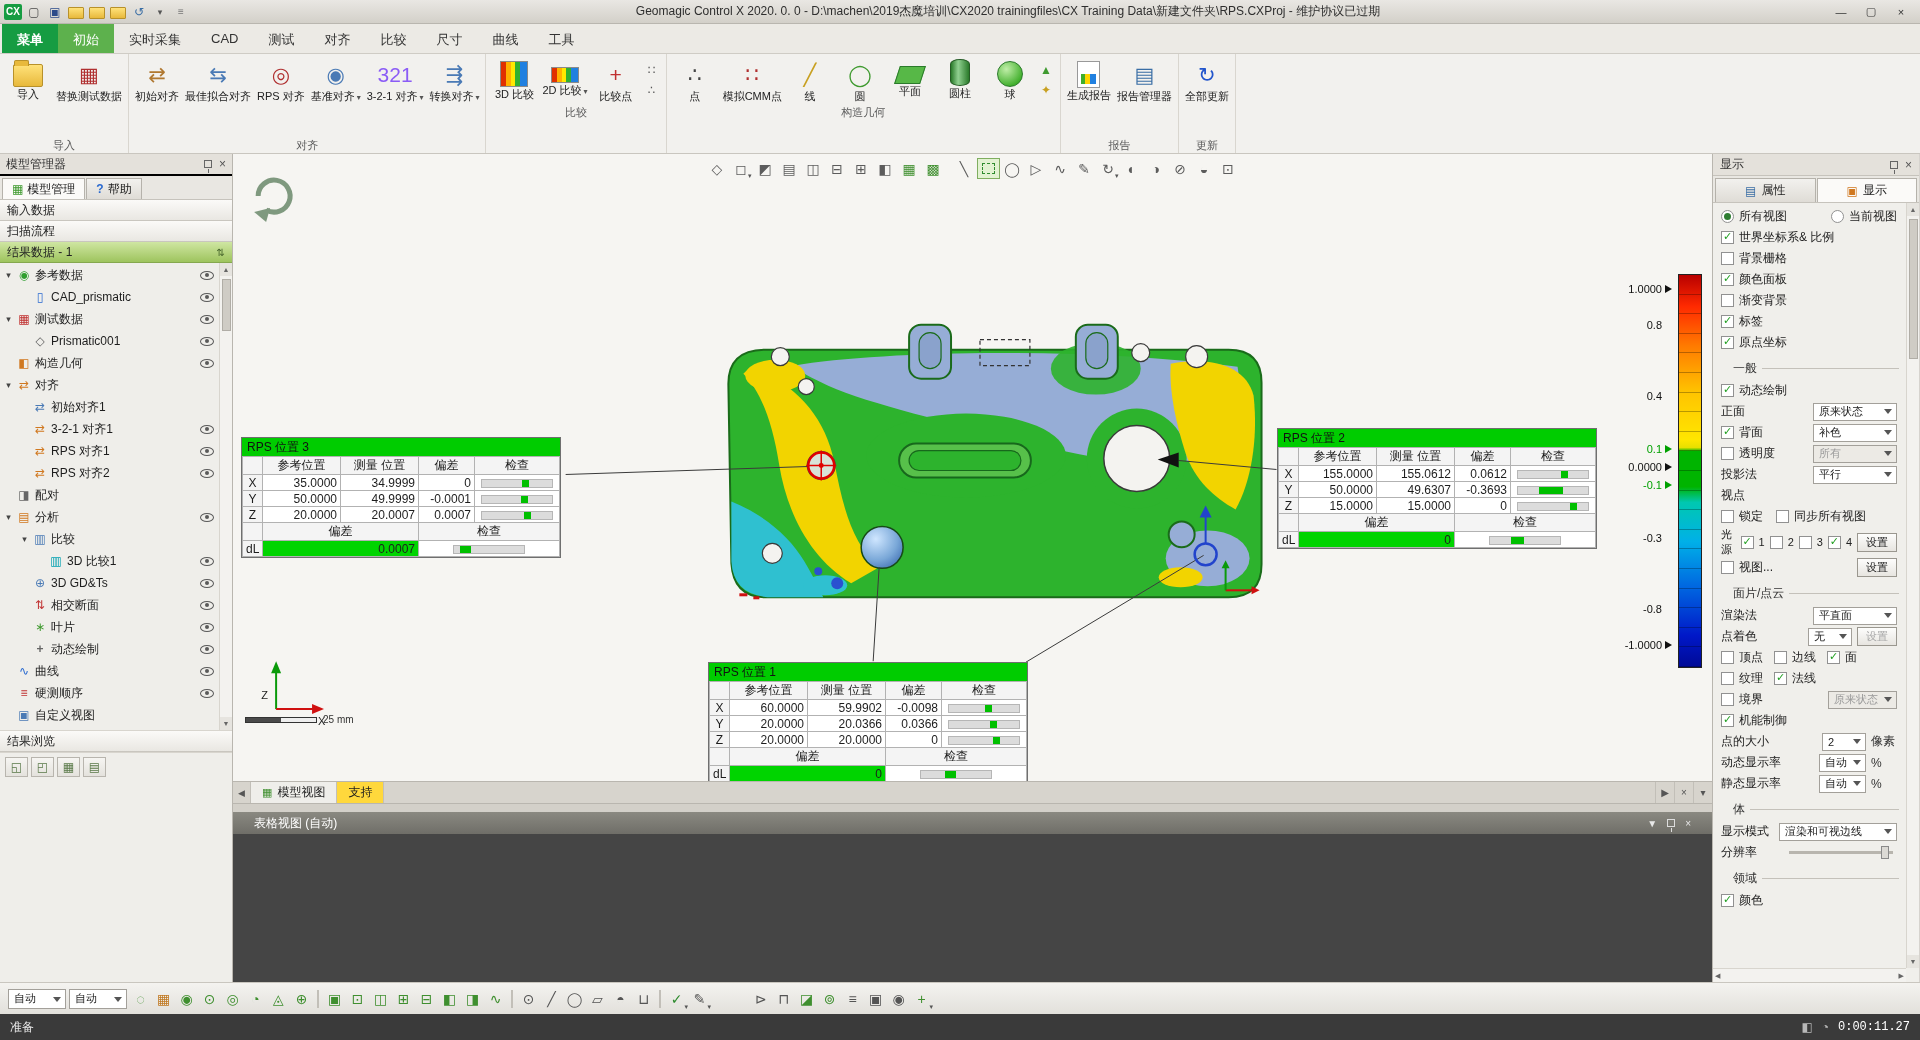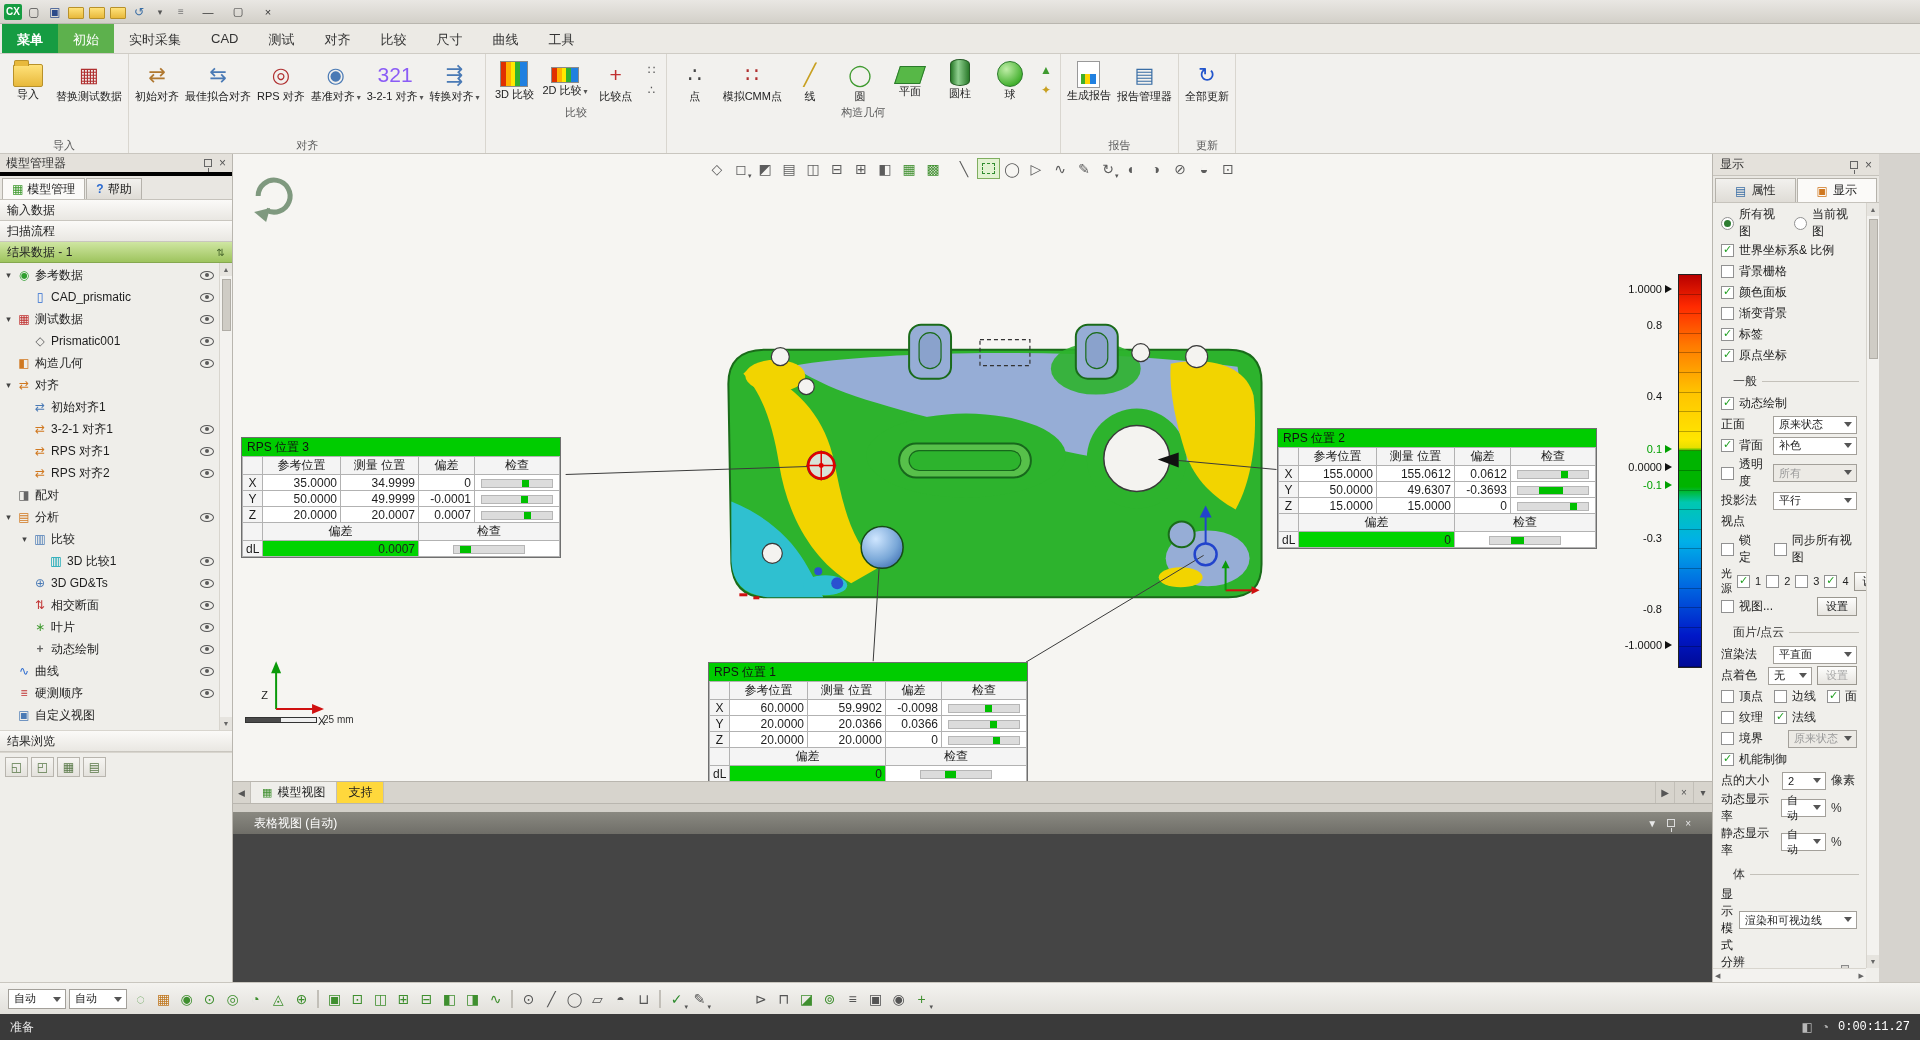--- a/index.html
+++ b/index.html
@@ -43,24 +43,24 @@
   .ric[data-ic="report"]::after{content:"";position:absolute;left:3px;bottom:3px;width:15px;height:10px;background:linear-gradient(90deg,#3fae2a 0 30%,#ffd500 30% 60%,#2080e0 60% 100%)}
   .rlab{font-size:11px;line-height:1.2;color:#222}
   .rcaret::after{content:"▾";font-size:8px;color:#555;margin-left:2px;display:none}
   .rcaret[data-show="1"]::after{display:inline}
   .rglabel{height:17px;text-align:center;font-size:11px;color:#5a5a5a;padding-top:2px}
 
   
   .main{height:828px;display:flex;align-items:stretch}
   .left-panel{width:233px;background:#efeeea;border-right:1px solid #b9b6af;display:flex;flex-direction:column}
   .center{width:1479px;display:flex;flex-direction:column;background:#d3d0c9}
-  .right-panel{width:167px;background:#f0efeb;border-left:1px solid #b9b6af;position:relative;display:flex;flex-direction:column}
+  .right-panel{width:207px;background:#f0efeb;border-left:1px solid #b9b6af;position:relative;display:flex;flex-direction:column}
 
   
-  .lp-header{height:22px;background:#e4e1db;border-bottom:4px solid #000000;display:flex;align-items:center;padding:4px 6px;color:#333}
+  .lp-header{height:22px;background:#e4e1db;border-bottom:2px solid #000000;display:flex;align-items:center;padding:4px 6px;color:#333}
   .lp-hicons{margin-left:auto;display:flex;align-items:center;gap:7px}
   .pin{width:8px;height:8px;border:1px solid #666;display:inline-block;position:relative}
   .pin::after{content:"";position:absolute;left:3px;top:8px;width:1px;height:4px;background:#666}
   .xx{color:#555;font-size:12px;line-height:1}
   .lp-tabs{height:24px;display:flex;padding:2px 2px 0;gap:1px;border-bottom:1px solid #c6c3bc;background:#e9e7e2}
   .lp-tab{display:flex;align-items:center;gap:4px;padding:2px 9px;border:1px solid #b5b2ab;border-bottom:none;background:linear-gradient(#f2f1ee,#dfdcd6);font-size:12px}
   .lp-tab.active{background:#fbfaf8}
   .lp-tab i{font-size:12px;font-weight:bold}
   .lp-sec{height:21px;display:flex;align-items:center;padding:0 7px;background:linear-gradient(#fbfaf8,#e9e7e2);border-bottom:1px solid #c9c6bf;color:#222}
   .lp-sec.selected{background:linear-gradient(#cfe6a2,#9ec45e);border-bottom-color:#85a84e}
@@ -217,20 +217,21 @@
       </span>
 
       <span class="qi" style="color:#555;font-size:9px">
         <i>▾</i>
       </span>
 
       <span class="qi" style="color:#777;font-size:10px">
         <i>≡</i>
       </span>
     </div>
+  <div class="tb-title">Geomagic Control X 2020. 0. 0 - D:\machen\2019杰魔培训\CX2020 trainingfiles\CX Training Data\新建文件夹\RPS.CXProj - 维护协议已过期</div>
   <div class="win-controls">
     <span class="wbtn">—</span>
     <span class="wbtn">▢</span>
     <span class="wbtn">×</span>
   </div>
 </div>
 
 <div class="tabs-row">
 
     <div class="rtab" data-k="menu">菜单</div>

